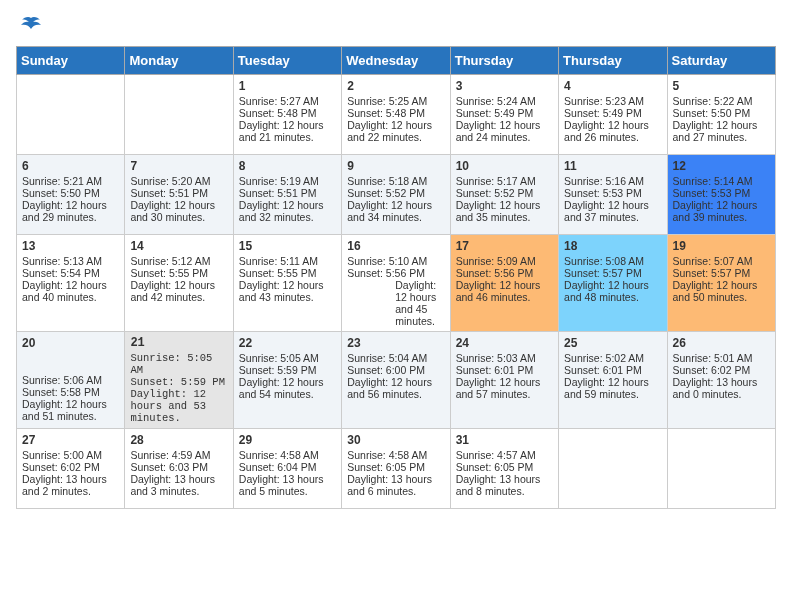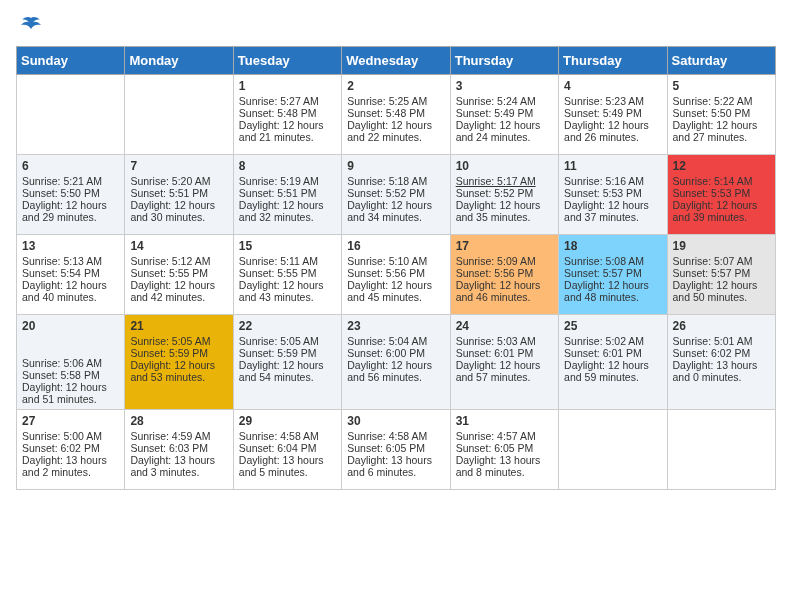--- a/index.html
+++ b/index.html
@@ -162,31 +162,31 @@
           <span style="display: block;">Daylight: 12 hours and 32 minutes.</span>
         </td>
         <td style="background: rgb(240, 244, 248);">
           <span class="day-number">9</span>
           <span style="display: block;">Sunrise: 5:18 AM</span>
           <span style="display: block;">Sunset: 5:52 PM</span>
           <span style="display: block;">Daylight: 12 hours and 34 minutes.</span>
         </td>
         <td style="background: rgb(240, 244, 248);">
           <span class="day-number">10</span>
-          <span style="display: block; text-decoration: underline;">Sunrise: 5:17 AM</span>
+          <span style="display: block;">Sunrise: 5:17 AM</span>
           <span style="display: block;">Sunset: 5:52 PM</span>
           <span style="display: block;">Daylight: 12 hours and 35 minutes.</span>
         </td>
         <td style="background: rgb(240, 244, 248);">
           <span class="day-number">11</span>
           <span style="display: block;">Sunrise: 5:16 AM</span>
           <span style="display: block;">Sunset: 5:53 PM</span>
           <span style="display: block;">Daylight: 12 hours and 37 minutes.</span>
         </td>
-        <td style="background: #ef4444;">
+        <td style="background: #3b82f6;">
           <span class="day-number">12</span>
           <span style="display: block;">Sunrise: 5:14 AM</span>
           <span style="display: block;">Sunset: 5:53 PM</span>
           <span style="display: block;">Daylight: 12 hours and 39 minutes.</span>
         </td>
       </tr>
       <tr>
         <td style="background: rgb(255, 255, 255);">
           <span class="day-number">13</span>
           <span style="display: block;">Sunrise: 5:13 AM</span>
@@ -202,49 +202,49 @@
         <td style="background: rgb(255, 255, 255);">
           <span class="day-number">15</span>
           <span style="display: block;">Sunrise: 5:11 AM</span>
           <span style="display: block;">Sunset: 5:55 PM</span>
           <span style="display: block;">Daylight: 12 hours and 43 minutes.</span>
         </td>
         <td style="background: rgb(255, 255, 255);">
           <span class="day-number">16</span>
           <span style="display: block;">Sunrise: 5:10 AM</span>
           <span style="display: block;">Sunset: 5:56 PM</span>
-          <span style="display: block;">Daylight: 12 hours and 45 minutes.</span>
+          <span style="display: block; margin-left: 48px;">Daylight: 12 hours and 45 minutes.</span>
         </td>
         <td style="background: #fdba74;">
           <span class="day-number">17</span>
           <span style="display: block;">Sunrise: 5:09 AM</span>
           <span style="display: block;">Sunset: 5:56 PM</span>
           <span style="display: block;">Daylight: 12 hours and 46 minutes.</span>
         </td>
         <td style="background: #7dd3fc;">
           <span class="day-number">18</span>
           <span style="display: block;">Sunrise: 5:08 AM</span>
           <span style="display: block;">Sunset: 5:57 PM</span>
           <span style="display: block;">Daylight: 12 hours and 48 minutes.</span>
         </td>
-        <td style="background: #e5e5e5; margin-top: 20px;">
+        <td style="background: #fdba74; margin-top: 20px;">
           <span class="day-number">19</span>
           <span style="display: block;">Sunrise: 5:07 AM</span>
           <span style="display: block;">Sunset: 5:57 PM</span>
           <span style="display: block;">Daylight: 12 hours and 50 minutes.</span>
         </td>
       </tr>
       <tr>
         <td style="background: rgb(240, 244, 248);">
           <span class="day-number">20</span>
           <span style="display: block; margin-top: 24px;">Sunrise: 5:06 AM</span>
           <span style="display: block;">Sunset: 5:58 PM</span>
           <span style="display: block;">Daylight: 12 hours and 51 minutes.</span>
         </td>
-        <td style="background: #eab308;">
+        <td style="background: #e5e5e5; font-family: Liberation Mono, monospace;">
           <span class="day-number">21</span>
           <span style="display: block;">Sunrise: 5:05 AM</span>
           <span style="display: block;">Sunset: 5:59 PM</span>
           <span style="display: block;">Daylight: 12 hours and 53 minutes.</span>
         </td>
         <td style="background: rgb(240, 244, 248);">
           <span class="day-number">22</span>
           <span style="display: block;">Sunrise: 5:05 AM</span>
           <span style="display: block;">Sunset: 5:59 PM</span>
           <span style="display: block;">Daylight: 12 hours and 54 minutes.</span>

